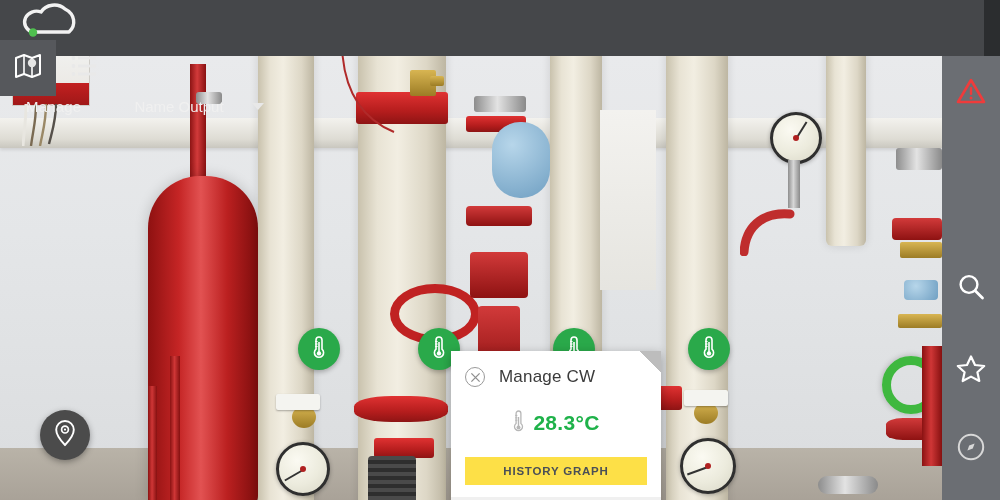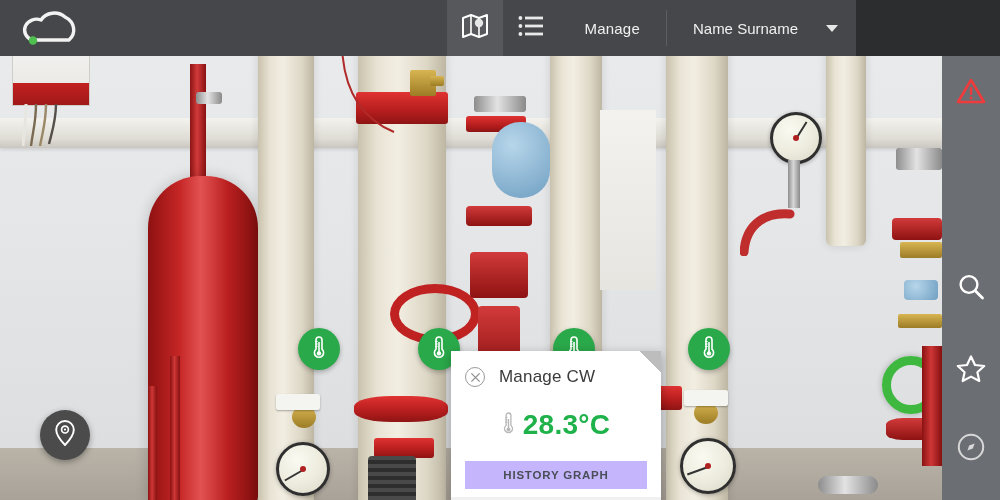--- a/index.html
+++ b/index.html
@@ -7,24 +7,25 @@
     width: 1000px; height: 500px;
     overflow: hidden;
     font-family: "Liberation Sans", sans-serif;
     background: #2b2d2f;
   }
   .app { position: relative; width: 1000px; height: 500px; overflow: hidden; }
 
   
   .header {
     position: absolute; top: 0; left: 0;
-    width: 856px; height: 56px;
+    width: 984px; height: 56px;
     background: #45474a;
     display: flex; align-items: stretch;
     z-index: 60;
+    flex-direction: column;
   }
   .logo-wrap {
     width: 100px; height: 56px;
     display: flex; align-items: center; justify-content: center;
   }
   .logo-svg { display: block; }
   .header-spacer { flex: 1 1 auto; }
 
   .nav-icons { display: flex; align-items: stretch; }
   .nav-tab {
@@ -222,27 +223,27 @@
   }
   .popup-title {
     margin-left: 14px;
     font-size: 17px; color: #3b3b3b; letter-spacing: .2px;
   }
   .popup-value {
     display: flex; align-items: center; justify-content: center;
     margin-top: 22px;
   }
   .popup-value .val {
-    font-size: 28px; font-weight: bold; color: #1fb24a;
+    font-size: 21px; font-weight: bold; color: #1fb24a;
     margin-left: 8px; letter-spacing: .3px;
   }
   .history-btn {
     display: block; margin: 20px 14px 0 14px;
     height: 28px; line-height: 28px;
-    background: #c4b5fd; border: none;
+    background: #fde047; border: none;
     color: #4a4f57; font-size: 11.5px; font-weight: bold;
     letter-spacing: .8px; text-align: center;
     cursor: pointer; width: calc(100% - 28px);
     font-family: "Liberation Sans", sans-serif;
   }
   .popup-footer {
     position: absolute; left: 0; bottom: 0; width: 100%; height: 38px;
     background: #f0f0f0;
     display: flex; align-items: center;
     cursor: pointer;
@@ -303,21 +304,21 @@
             </g>
           </svg>
         </span>
       </div>
     </div>
 
     <div class="header-right">
       <div class="hdr-link">Manage</div>
       <div class="divider-v"></div>
       <div class="user-block">
-        <span>Name Surname</span>
+        <span>Name Output</span>
         <span class="caret"></span>
       </div>
     </div>
   </div>
 
   <div class="stage">
     <div class="photo">
       <div class="wall"></div>
       <div class="wall-rail"></div>
       <div class="floor"></div>

